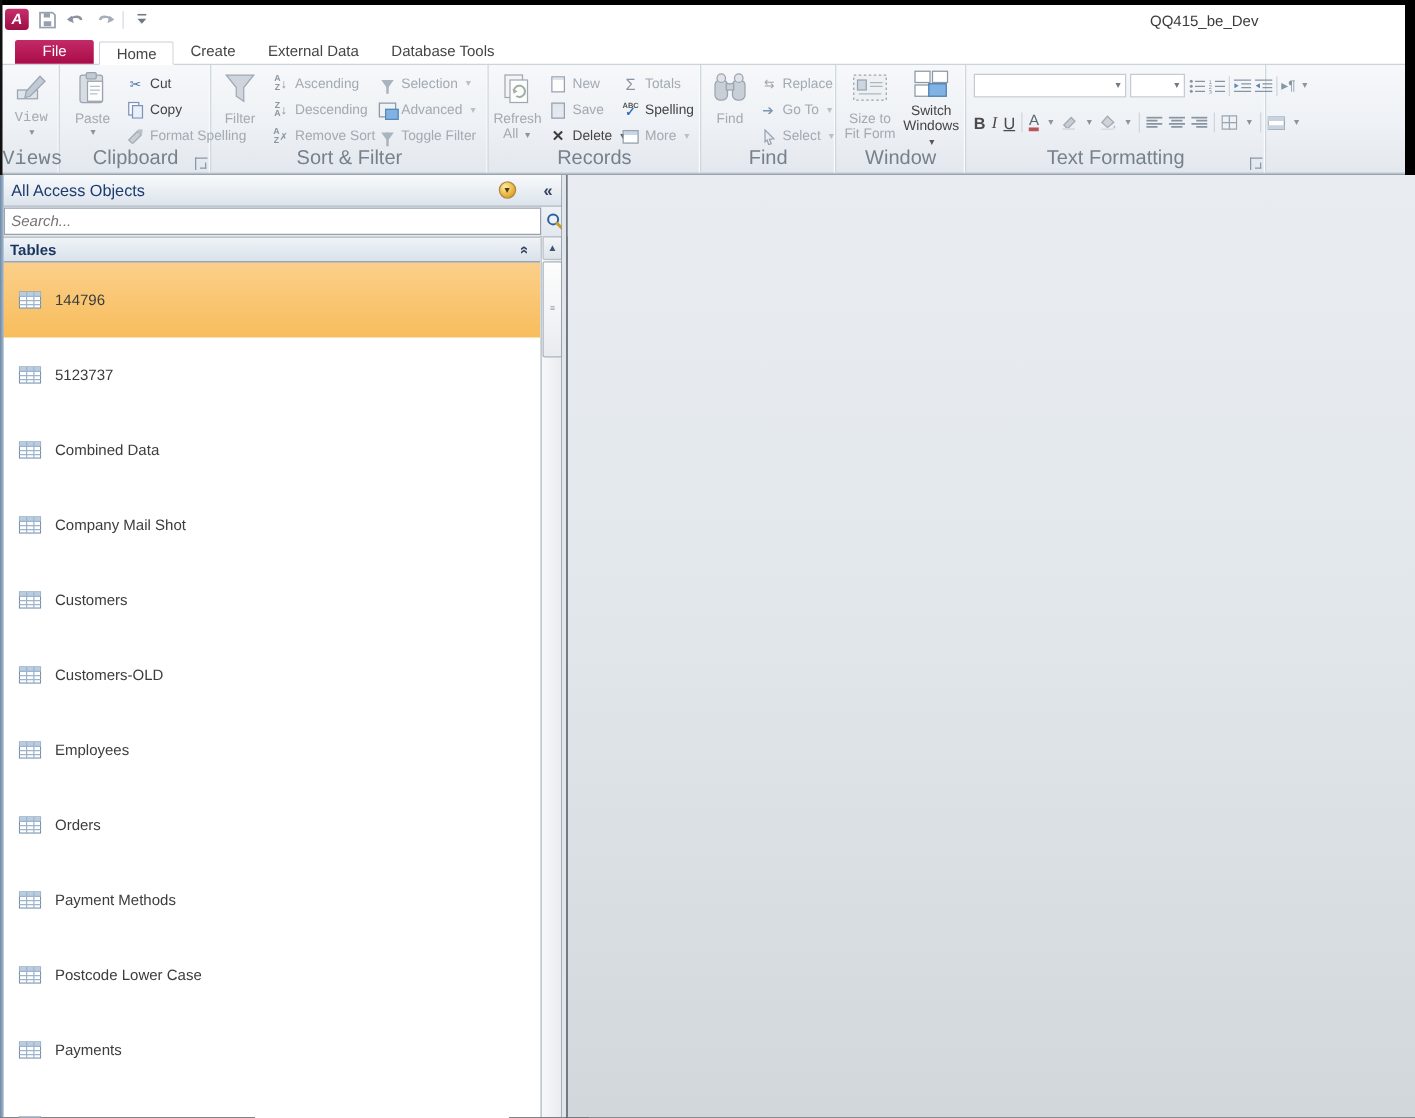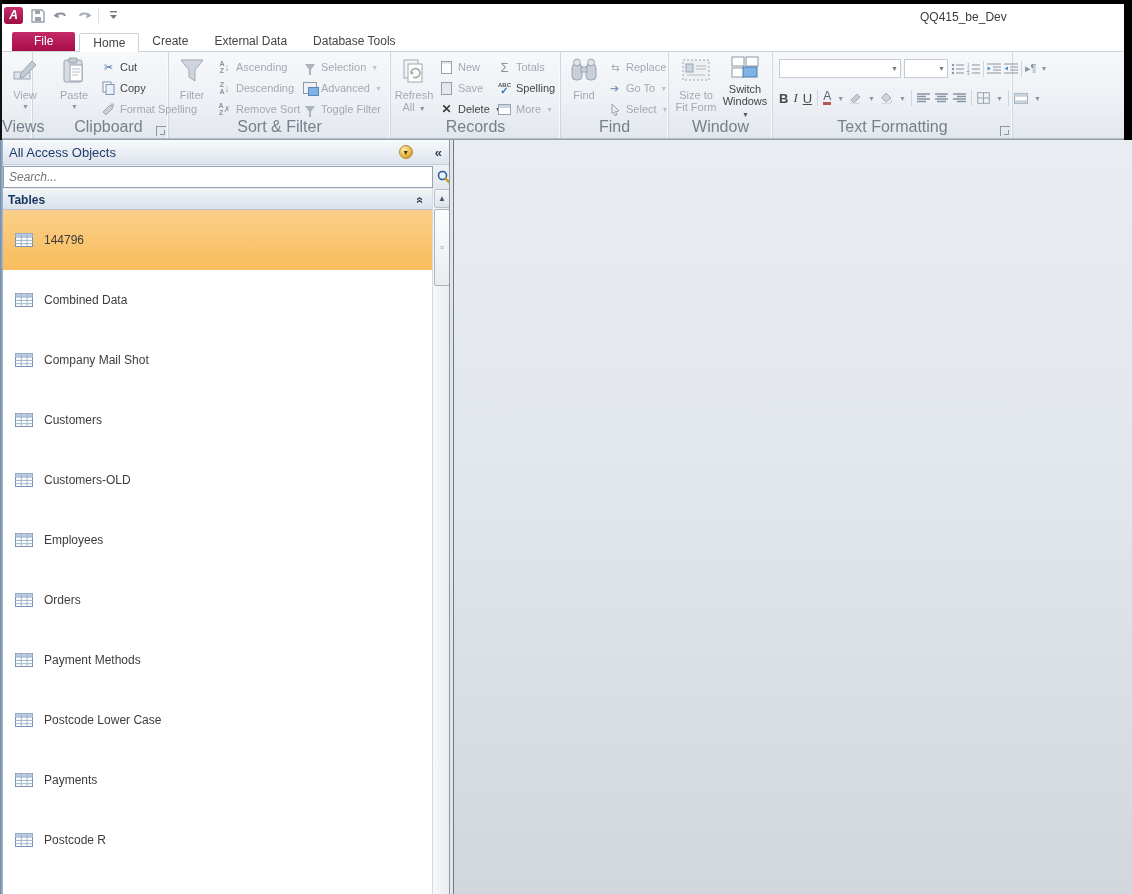--- a/index.html
+++ b/index.html
@@ -170,21 +170,21 @@
   <div class="tabrow">
     <div class="tab file">File</div>
     <div class="tab active">Home</div>
     <div class="tab">Create</div>
     <div class="tab">External Data</div>
     <div class="tab">Database Tools</div>
   </div>
 
   <div class="ribbon">
 
-    <div class="rgroup" style="left:2px;width:31px;">
+    <div class="rgroup" style="left:2px;width:46px;font-family:Liberation Mono, monospace;">
       <div class="bigbtn dis" style="left:2px;">
         <span class="bicon">
           <svg width="26" height="26" viewBox="0 0 26 26">
               <rect x="2" y="14" width="16" height="7" fill="#dfe4ea" stroke="#9aa5b1"></rect>
               <path d="M20 3 L24 7 L12 19 L8 20 L9 15 Z" fill="#c2cbd5" stroke="#9aa5b1"></path>
             </svg>
         </span>
         <span>View</span>
         <span class="dd">▼</span>
       </div>
@@ -547,20 +547,30 @@
     <span class="tlabel">144796</span>
   </div>
         <div class="navitem">
     <span class="ticon">
       <svg width="18" height="14" viewBox="0 0 18 14">
               <rect x="0.5" y="0.5" width="17" height="13" fill="#fff" stroke="#7591ad"></rect>
               <rect x="0.5" y="0.5" width="17" height="3.6" fill="#b9cce0"></rect>
               <path d="M0.5 4.1 h17 M0.5 7.4 h17 M0.5 10.7 h17 M6.3 0.5 v13 M12.1 0.5 v13" stroke="#9db4cc" stroke-width="1"></path>
             </svg>
     </span>
+    <span class="tlabel">5123737</span>
+  </div>
+        <div class="navitem">
+    <span class="ticon">
+      <svg width="18" height="14" viewBox="0 0 18 14">
+              <rect x="0.5" y="0.5" width="17" height="13" fill="#fff" stroke="#7591ad"></rect>
+              <rect x="0.5" y="0.5" width="17" height="3.6" fill="#b9cce0"></rect>
+              <path d="M0.5 4.1 h17 M0.5 7.4 h17 M0.5 10.7 h17 M6.3 0.5 v13 M12.1 0.5 v13" stroke="#9db4cc" stroke-width="1"></path>
+            </svg>
+    </span>
     <span class="tlabel">Combined Data</span>
   </div>
         <div class="navitem">
     <span class="ticon">
       <svg width="18" height="14" viewBox="0 0 18 14">
               <rect x="0.5" y="0.5" width="17" height="13" fill="#fff" stroke="#7591ad"></rect>
               <rect x="0.5" y="0.5" width="17" height="3.6" fill="#b9cce0"></rect>
               <path d="M0.5 4.1 h17 M0.5 7.4 h17 M0.5 10.7 h17 M6.3 0.5 v13 M12.1 0.5 v13" stroke="#9db4cc" stroke-width="1"></path>
             </svg>
     </span>

